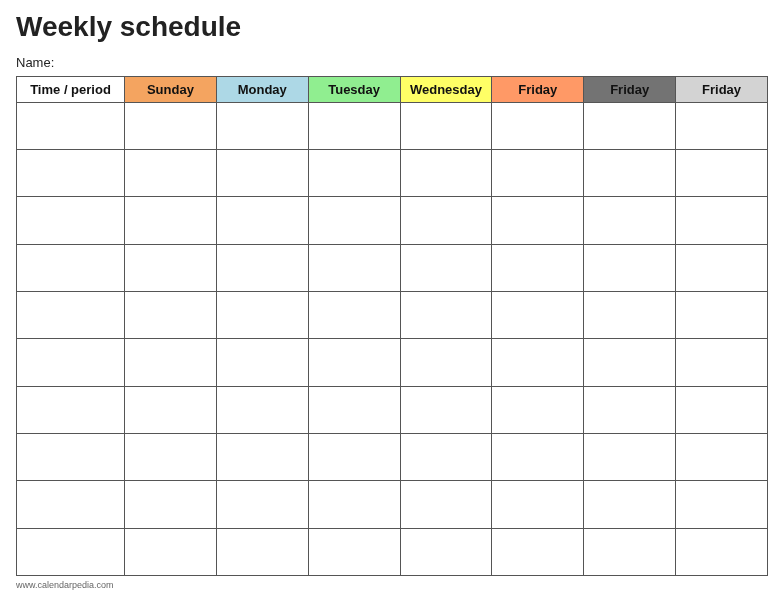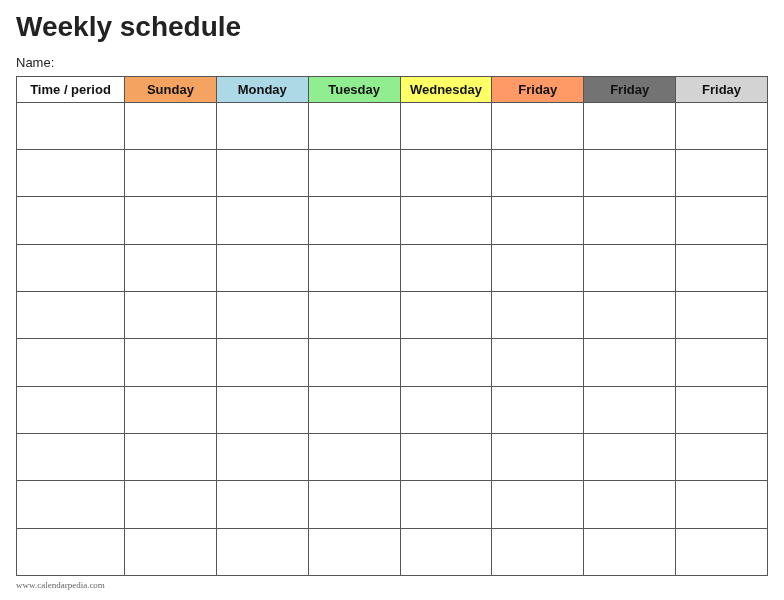--- a/index.html
+++ b/index.html
@@ -88,21 +88,20 @@
     .th-monday { background: #add8e6; margin-left: 7px; }
     .th-tuesday { background: #90ee90; }
     .th-wednesday { background: #ffff66; }
     .th-thursday { background: #ff9966; }
     .th-friday { background: #737373; }
     .th-saturday { background: #d3d3d3; }
     .footer {
       font-size: 9px;
       color: #666;
       margin-top: 4px;
-      font-family: Liberation Serif, serif;
     }
   </style>
 </head>
 <body>
 
 <div class="page">
   <div class="header-row">
     <div class="title">Weekly schedule</div>
   </div>
 

